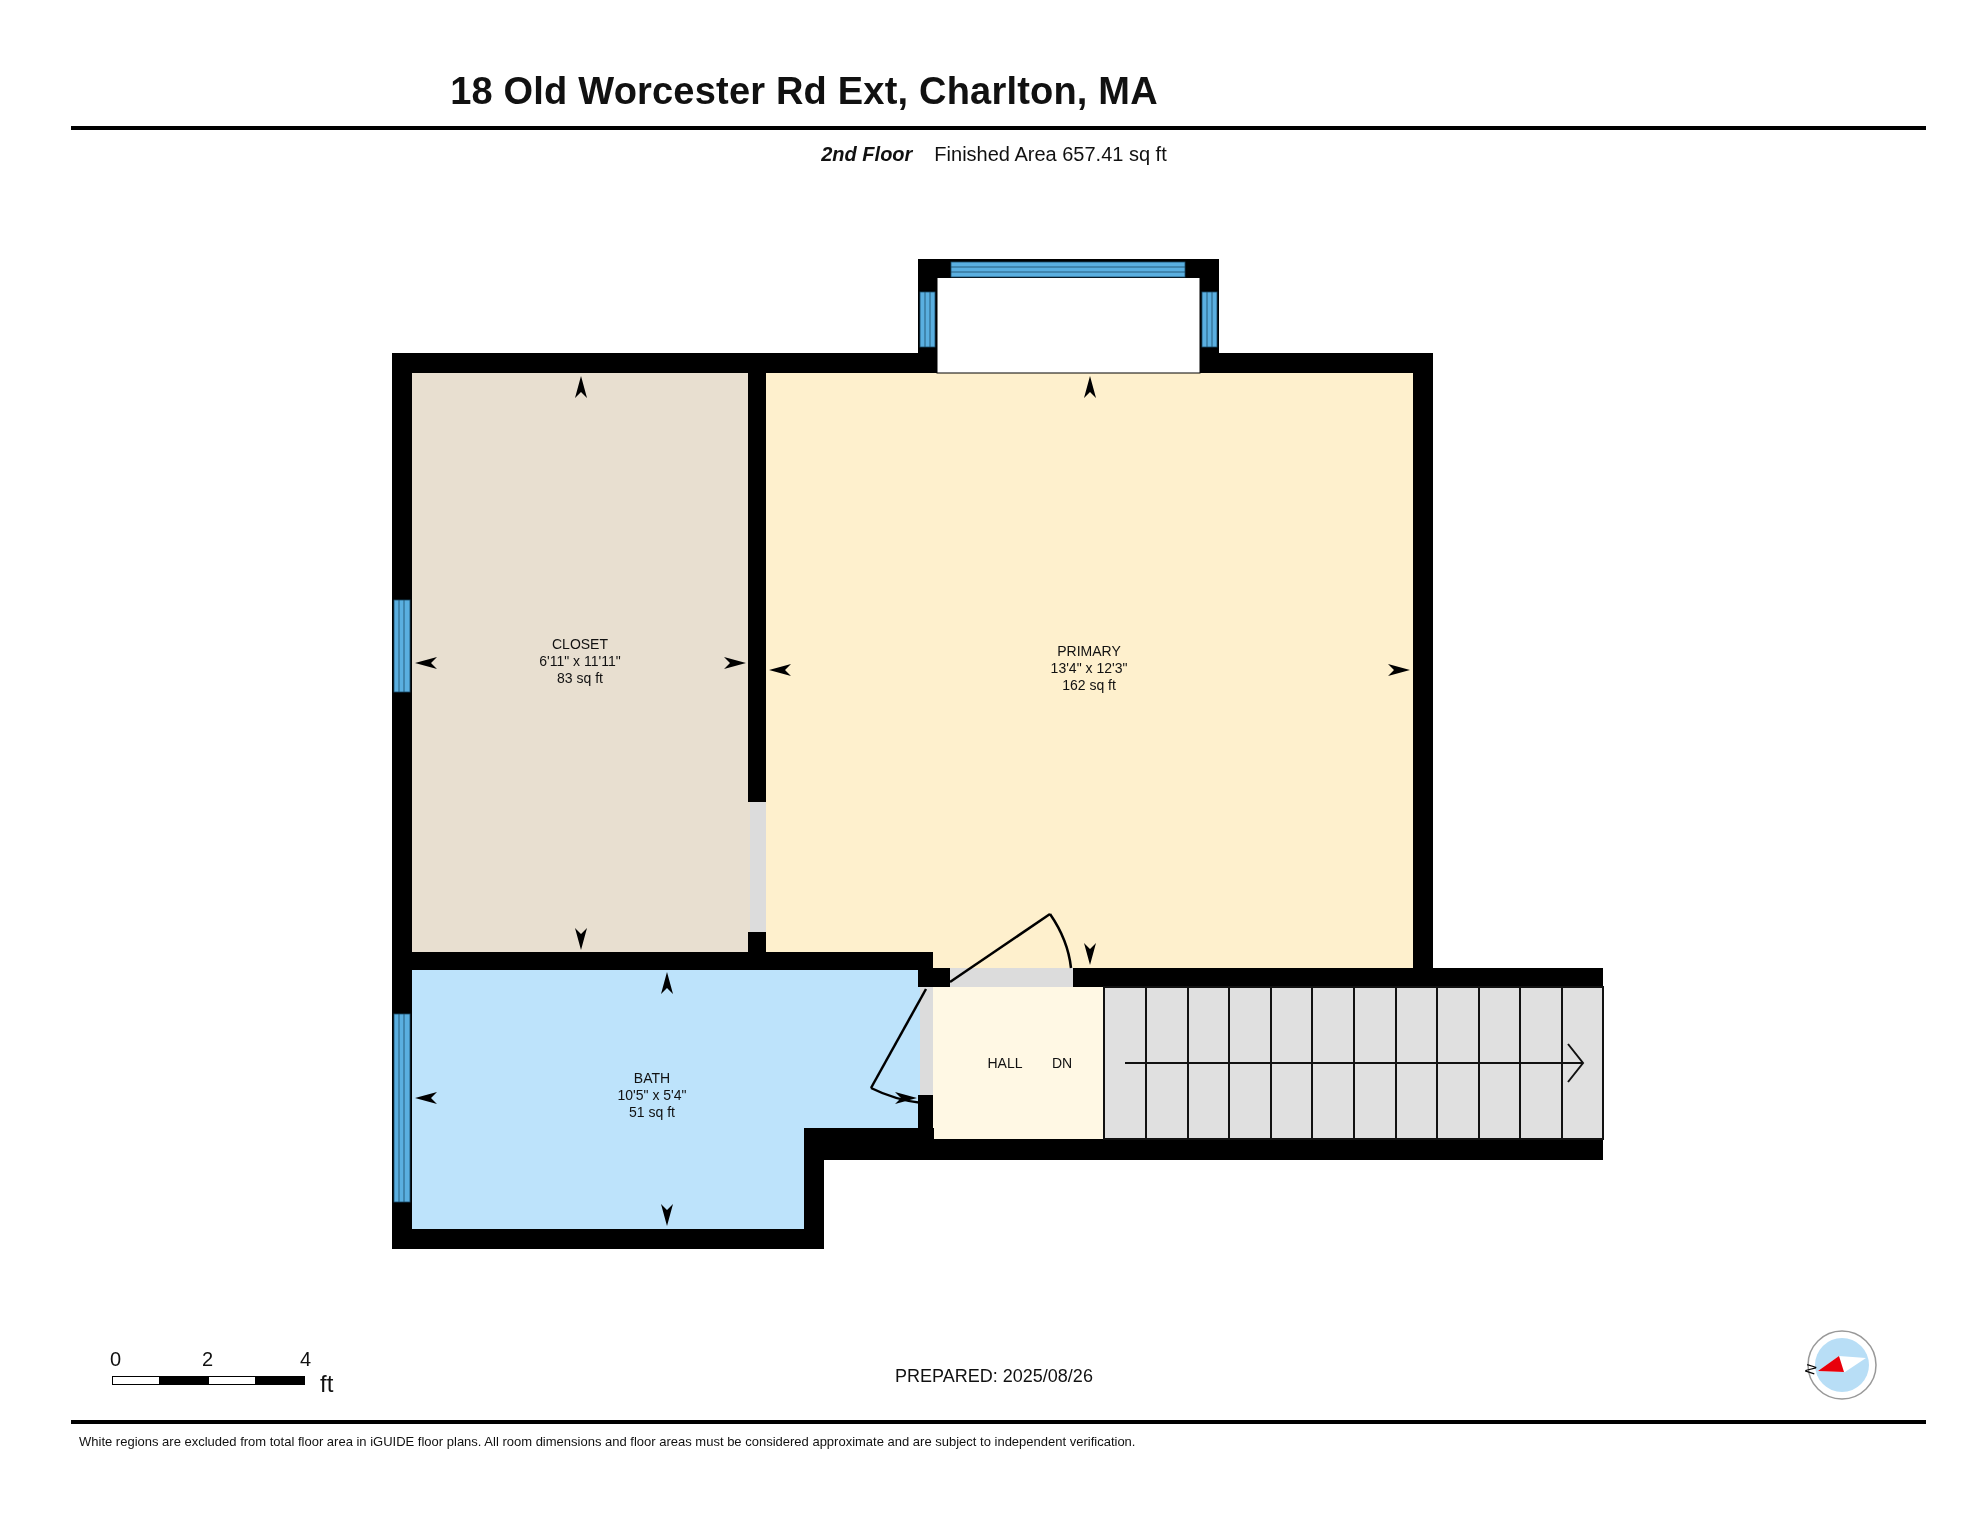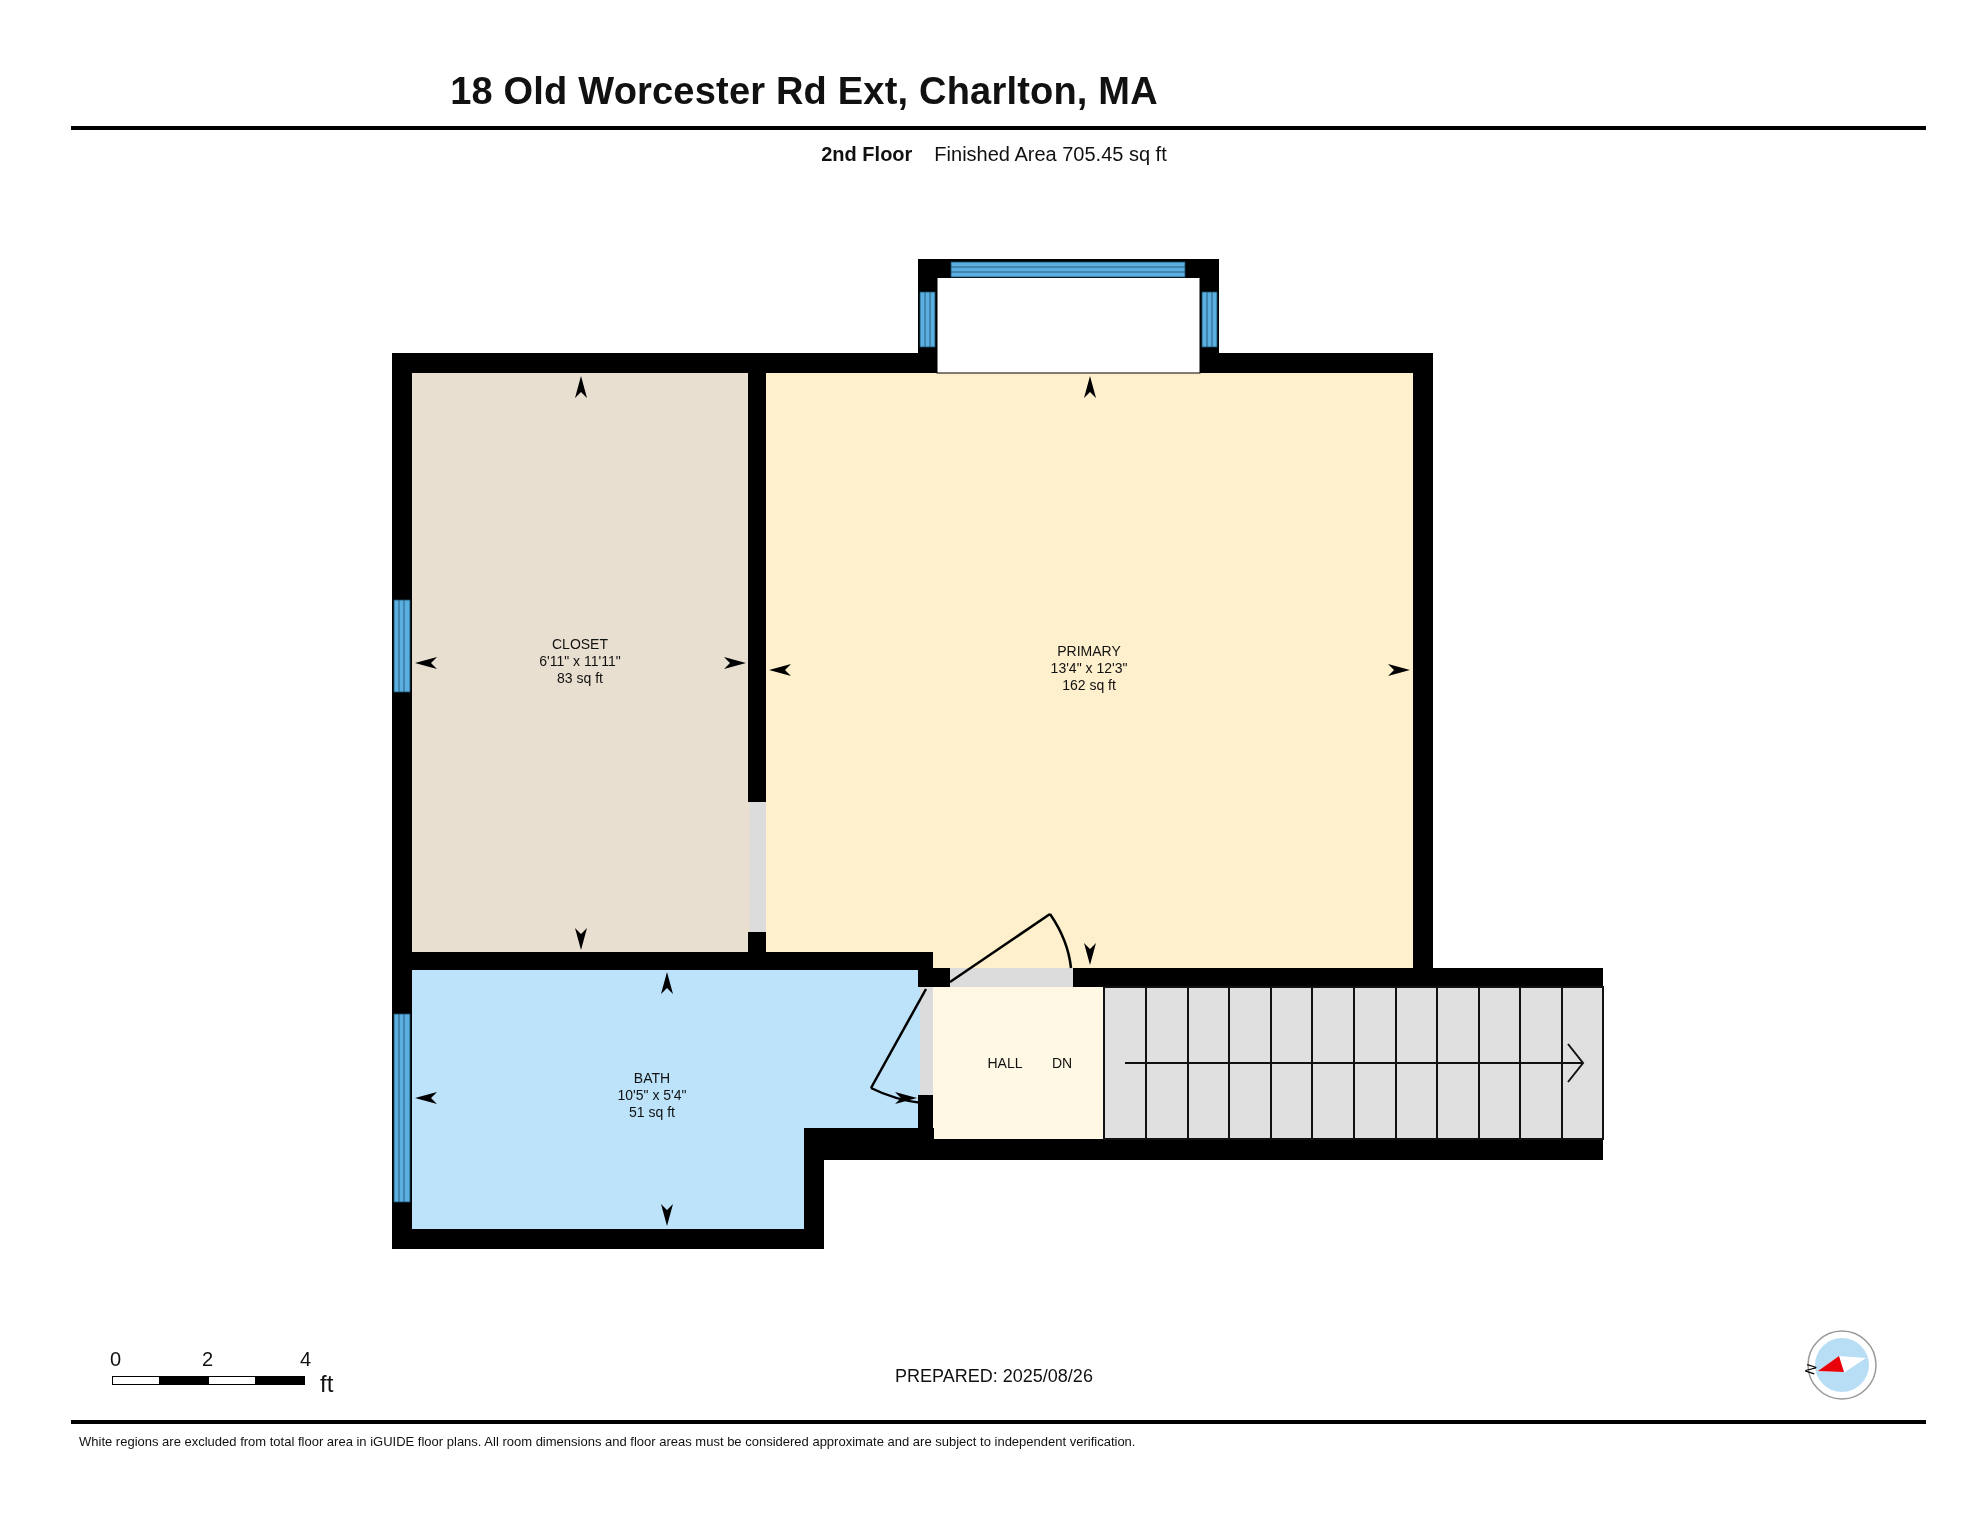--- a/index.html
+++ b/index.html
@@ -1,37 +1,37 @@
 <!DOCTYPE html>
 <html><head>
 <meta charset="utf-8">
 <style>
   html, body { margin: 0; padding: 0; background: #ffffff; }
   body { width: 1988px; height: 1536px; position: relative; overflow: hidden; font-family: "Liberation Sans", sans-serif; color: #111; }
   .title { position: absolute; left: 0; width: 1608px; top: 70px; text-align: center; font-size: 38px; font-weight: bold; letter-spacing: 0.2px; }
   .rule { position: absolute; background: #000; }
   .subtitle { position: absolute; left: 0; width: 1988px; top: 143px; text-align: center; font-size: 20px; }
-  .subtitle .floor { font-weight: bold; margin-right: 22px; }
+  .subtitle .floor { font-weight: bold; margin-right: 22px; font-style: italic; }
   svg.plan { position: absolute; left: 0; top: 0; }
   .room-label { font-family: "Liberation Sans", sans-serif; font-size: 14px; fill: #111; text-anchor: middle; }
   .scale { position: absolute; left: 110px; top: 1348px; width: 260px; height: 50px; }
   .scale .tick { position: absolute; top: 0; font-size: 20px; }
   .scale .bar { position: absolute; top: 28px; height: 9px; border: 1px solid #000; box-sizing: border-box; }
   .scale .unit { position: absolute; left: 210px; top: 22px; font-size: 24px; }
   .prepared { position: absolute; left: 0; width: 1988px; top: 1366px; text-align: center; font-size: 18px; }
   .compass { position: absolute; left: 1790px; top: 1320px; width: 90px; height: 90px; }
   .footnote { position: absolute; left: 79px; top: 1434px; font-size: 13px; text-align: center; }
 </style>
 </head>
 <body>
 
 <div class="title">18 Old Worcester Rd Ext, Charlton, MA</div>
 <div class="rule" style="left:71px; top:126px; width:1855px; height:4px;"></div>
 <div class="subtitle">
-  <span class="floor">2nd Floor</span><span>Finished Area 705.45 sq ft</span>
+  <span class="floor">2nd Floor</span><span>Finished Area 657.41 sq ft</span>
 </div>
 
 <svg class="plan" width="1988" height="1536" viewBox="0 0 1988 1536" xmlns="http://www.w3.org/2000/svg">
 
   <rect x="410" y="372" width="340" height="582" fill="#e8dfd0"></rect>
   <rect x="766" y="372" width="648" height="597" fill="#fef0cd"></rect>
   <polygon points="410,968 920,968 920,1128 804,1128 804,1230 410,1230" fill="#bde3fb"></polygon>
   <rect x="933" y="985" width="172" height="154" fill="#fff8e4"></rect>
   <rect x="937" y="276" width="263" height="97" fill="#ffffff" stroke="#000" stroke-width="1"></rect>
 

